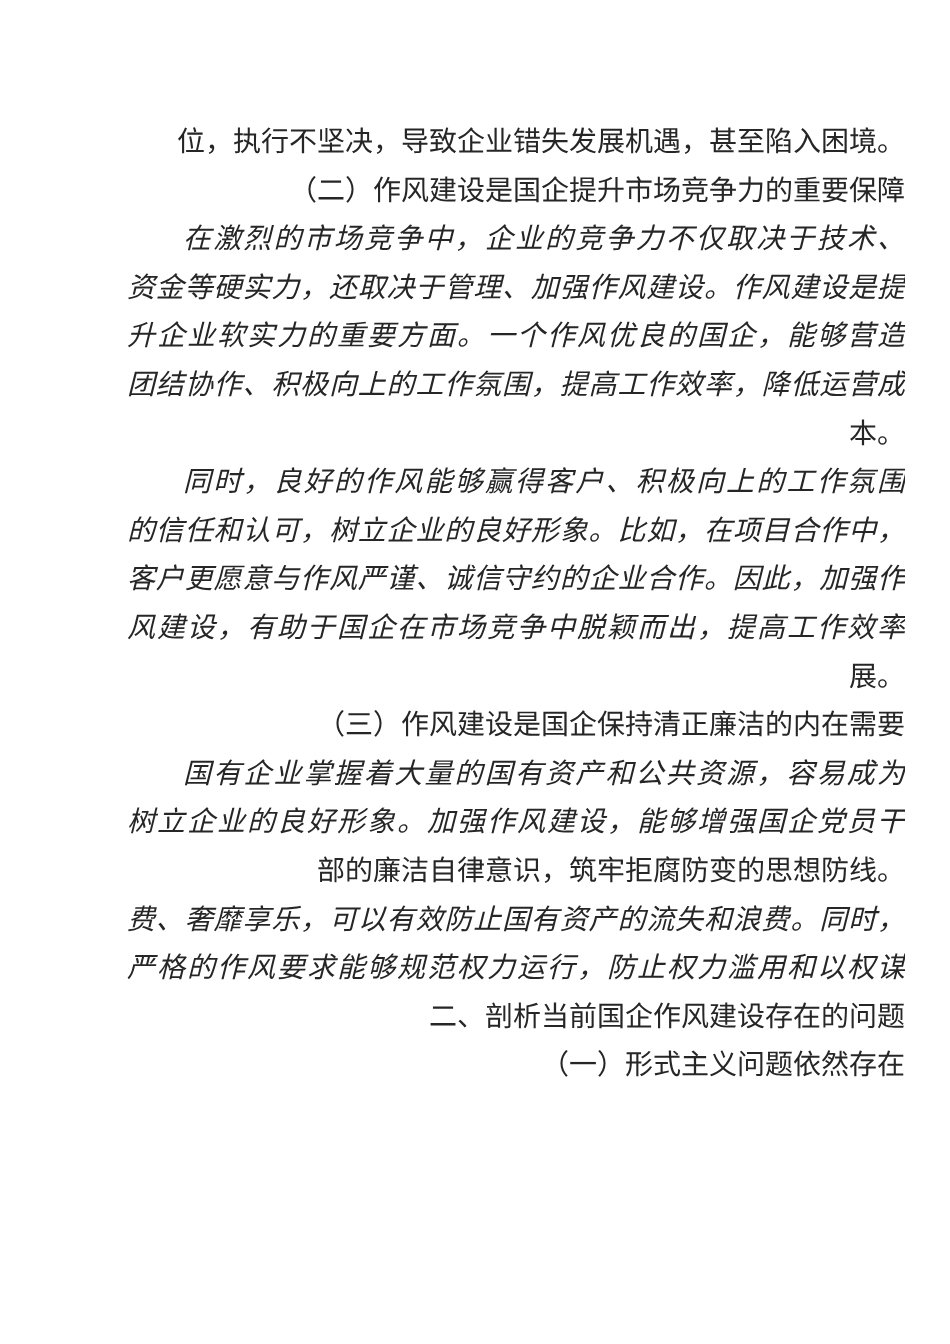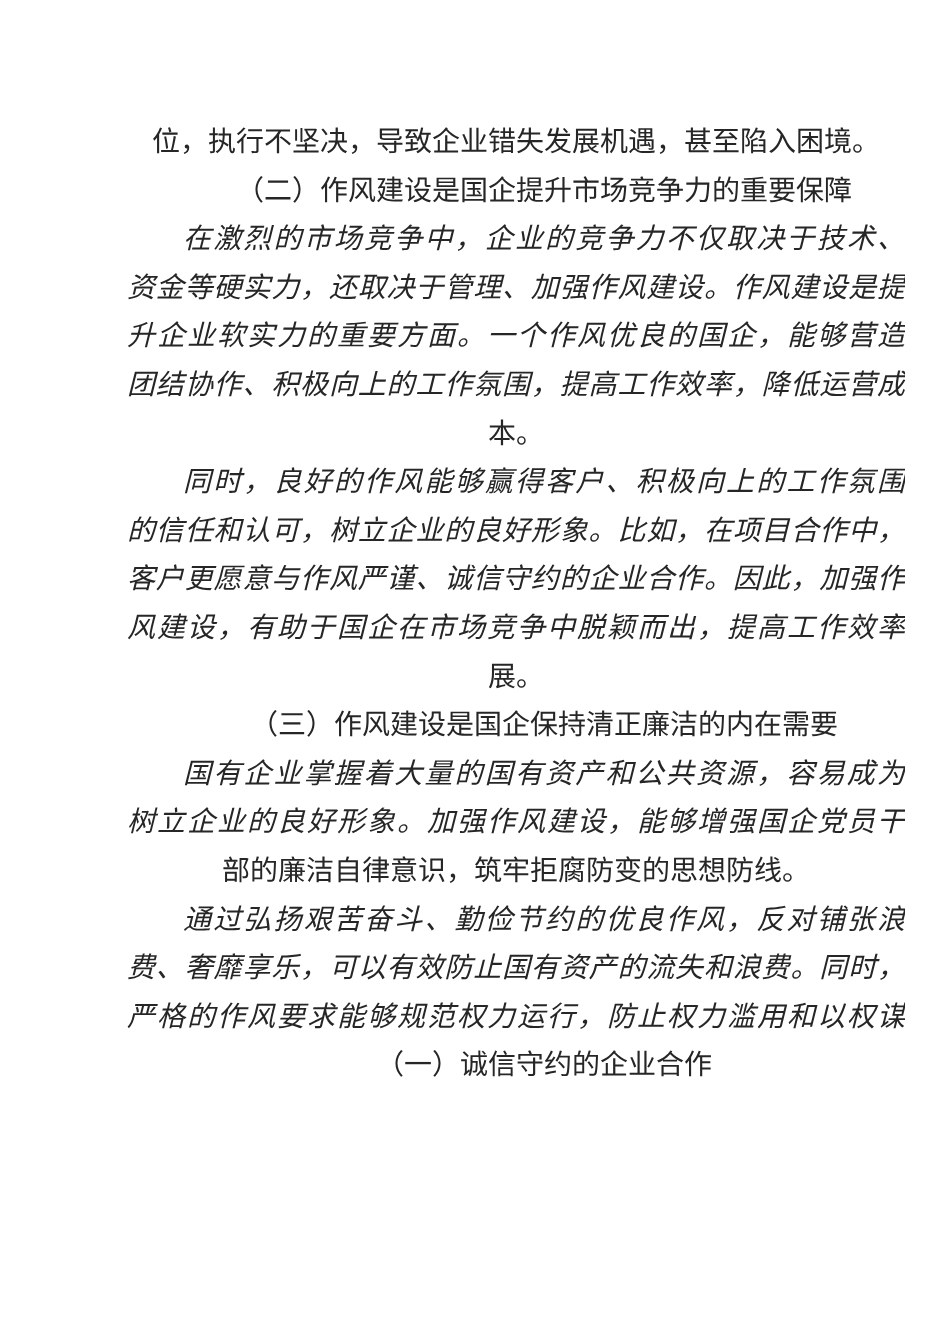--- a/index.html
+++ b/index.html
@@ -23,21 +23,21 @@
     box-sizing: border-box;
     padding: 118px 45px 0 127px;
     background: #ffffff;
     color: #262626;
   }
   .line {
     font-size: 28px;
     line-height: 48.6px;
     height: 48.6px;
     overflow: hidden;
-    text-align: center;
+    text-align: right;
     white-space: normal;
     letter-spacing: 0;
   }
   .indent {
     text-indent: 2em;
   }
   .fill {
     text-align: justify;
     text-align-last: justify;
     text-justify: inter-character;
@@ -57,17 +57,17 @@
   <div class="line">本。</div>
   <div class="line indent fill">同时，良好的作风能够赢得客户、积极向上的工作氛围</div>
   <div class="line fill">的信任和认可，树立企业的良好形象。比如，在项目合作中，</div>
   <div class="line fill">客户更愿意与作风严谨、诚信守约的企业合作。因此，加强作</div>
   <div class="line fill">风建设，有助于国企在市场竞争中脱颖而出，提高工作效率</div>
   <div class="line">展。</div>
   <div class="line indent">（三）作风建设是国企保持清正廉洁的内在需要</div>
   <div class="line indent fill">国有企业掌握着大量的国有资产和公共资源，容易成为</div>
   <div class="line fill">树立企业的良好形象。加强作风建设，能够增强国企党员干</div>
   <div class="line">部的廉洁自律意识，筑牢拒腐防变的思想防线。</div>
-  <div class="line indent fill">通过弘扬艰苦奋斗、勤俭节约的优良作风，反对铺张浪</div>
   <div class="line fill">费、奢靡享乐，可以有效防止国有资产的流失和浪费。同时，</div>
   <div class="line fill">严格的作风要求能够规范权力运行，防止权力滥用和以权谋</div>
-  <div class="line indent">（一）诚信守约的企业合作</div>
+  <div class="line indent">二、剖析当前国企作风建设存在的问题</div>
+  <div class="line indent">（一）形式主义问题依然存在</div>
 </div>
 
 </body></html>

